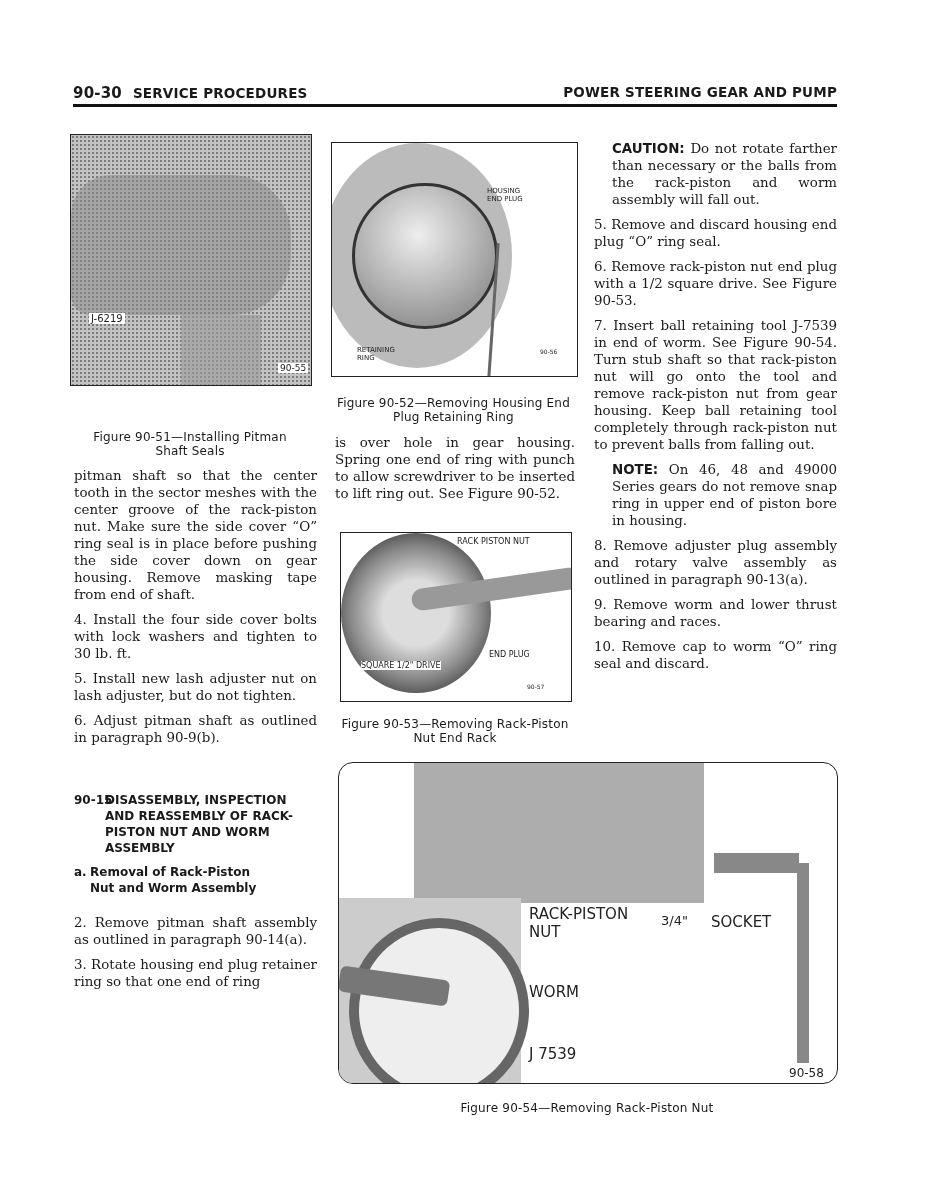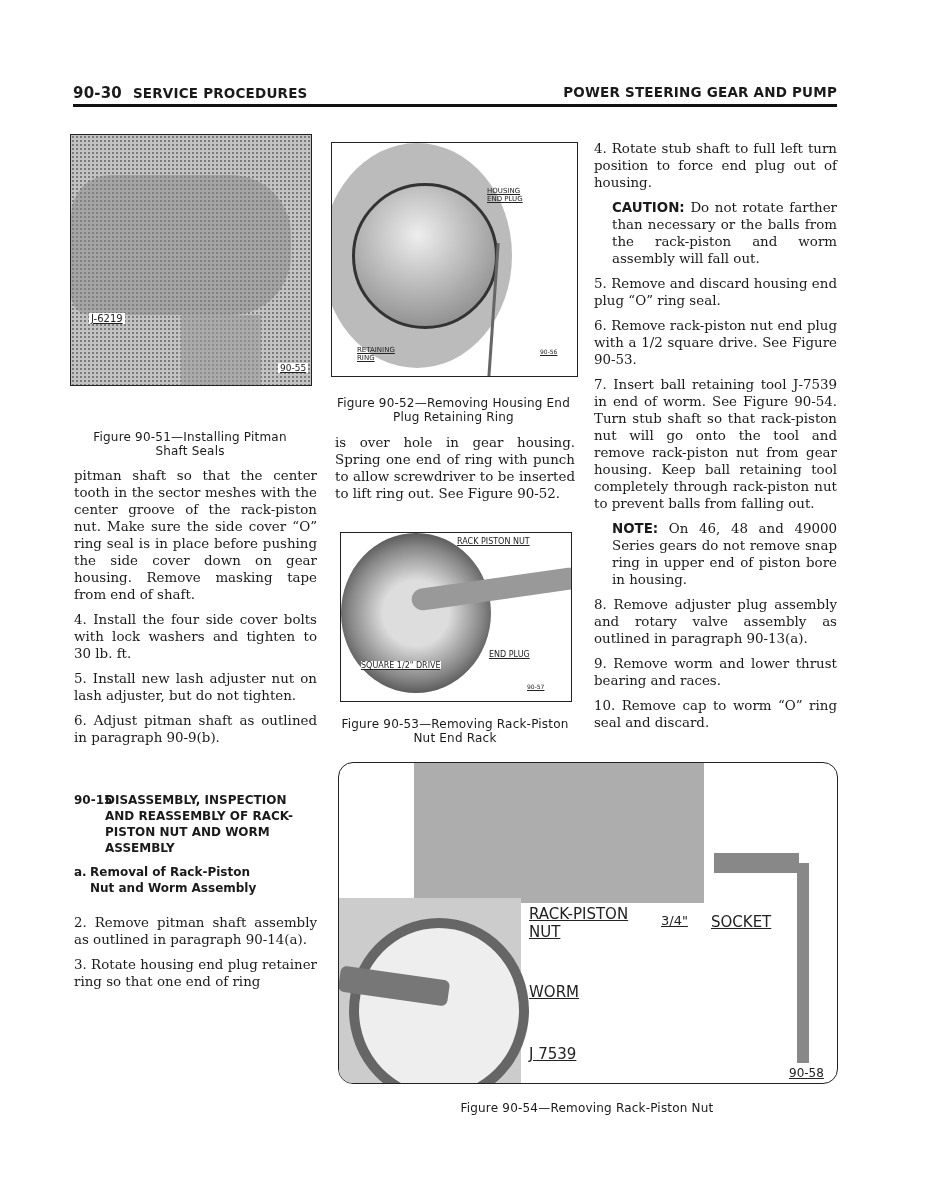--- a/index.html
+++ b/index.html
@@ -7,21 +7,21 @@
   .hdr { position:absolute; top:82px; left:73px; width:764px; height:22px; border-bottom:3px solid #111; font-family:"DejaVu Sans", sans-serif; font-weight:bold; font-size:13.5px; letter-spacing:0.2px; }
   .hdr .l { position:absolute; left:0; top:2px; }
   .hdr .l .num { font-size:15px; margin-right:6px; }
   .hdr .r { position:absolute; right:0; top:2px; }
   .col { position:absolute; font-size:13.4px; line-height:17px; }
   .col p { margin:0 0 8px 0; text-align:justify; }
   .caption { font-family:"DejaVu Sans", sans-serif; font-size:12px; text-align:center; line-height:14px; letter-spacing:0.2px; }
   .fig { position:absolute; border:1px solid #222; overflow:hidden; background:#d8d8d8; }
   .halftone { position:absolute; inset:0; background-color:#bbb;
      background-image: radial-gradient(#555 35%, transparent 40%); background-size:4px 4px; opacity:0.7; }
-  .lbl { position:absolute; font-family:"DejaVu Sans", sans-serif; color:#222; background:transparent; white-space:nowrap;text-decoration:underline; }
+  .lbl { position:absolute; font-family:"DejaVu Sans", sans-serif; color:#222; background:transparent; white-space:nowrap; }
   .note { margin:0 0 8px 18px !important; }
   .note b, .caution b { font-family:"DejaVu Sans", sans-serif; }
   .sect { font-family:"DejaVu Sans", sans-serif; font-weight:bold; font-size:12px; line-height:16px; }
 </style>
 </head>
 <body>
 
 <div class="hdr">
   <span class="l">
     <span class="num">90-30</span>
@@ -105,21 +105,20 @@
 <div class="col" style="left:74px;top:914px;width:243px;">
   <p>2. Remove pitman shaft assembly as outlined in paragraph 90-14(a).</p>
   <p>3. Rotate housing end plug retainer ring so that one end of ring</p>
 </div>
 
 <div class="col" style="left:335px;top:434px;width:240px;">
   <p>is over hole in gear housing. Spring one end of ring with punch to allow screwdriver to be inserted to lift ring out. See Figure 90-52.</p>
 </div>
 
 <div class="col" style="left:594px;top:140px;width:243px;">
-  <p>4. Rotate stub shaft to full left turn position to force end plug out of housing.</p>
   <p class="note caution"><b>CAUTION:</b> <span>Do not rotate farther than necessary or the balls from the rack-piston and worm assembly will fall out.</span></p>
   <p>5. Remove and discard housing end plug “O” ring seal.</p>
   <p>6. Remove rack-piston nut end plug with a 1/2 square drive. See Figure 90-53.</p>
   <p>7. Insert ball retaining tool J-7539 in end of worm. See Figure 90-54. Turn stub shaft so that rack-piston nut will go onto the tool and remove rack-piston nut from gear housing. Keep ball retaining tool completely through rack-piston nut to prevent balls from falling out.</p>
   <p class="note"><b>NOTE:</b> <span>On 46, 48 and 49000 Series gears do not remove snap ring in upper end of piston bore in housing.</span></p>
   <p>8. Remove adjuster plug assembly and rotary valve assembly as outlined in paragraph 90-13(a).</p>
   <p>9. Remove worm and lower thrust bearing and races.</p>
   <p>10. Remove cap to worm “O” ring seal and discard.</p>
 </div>
 

